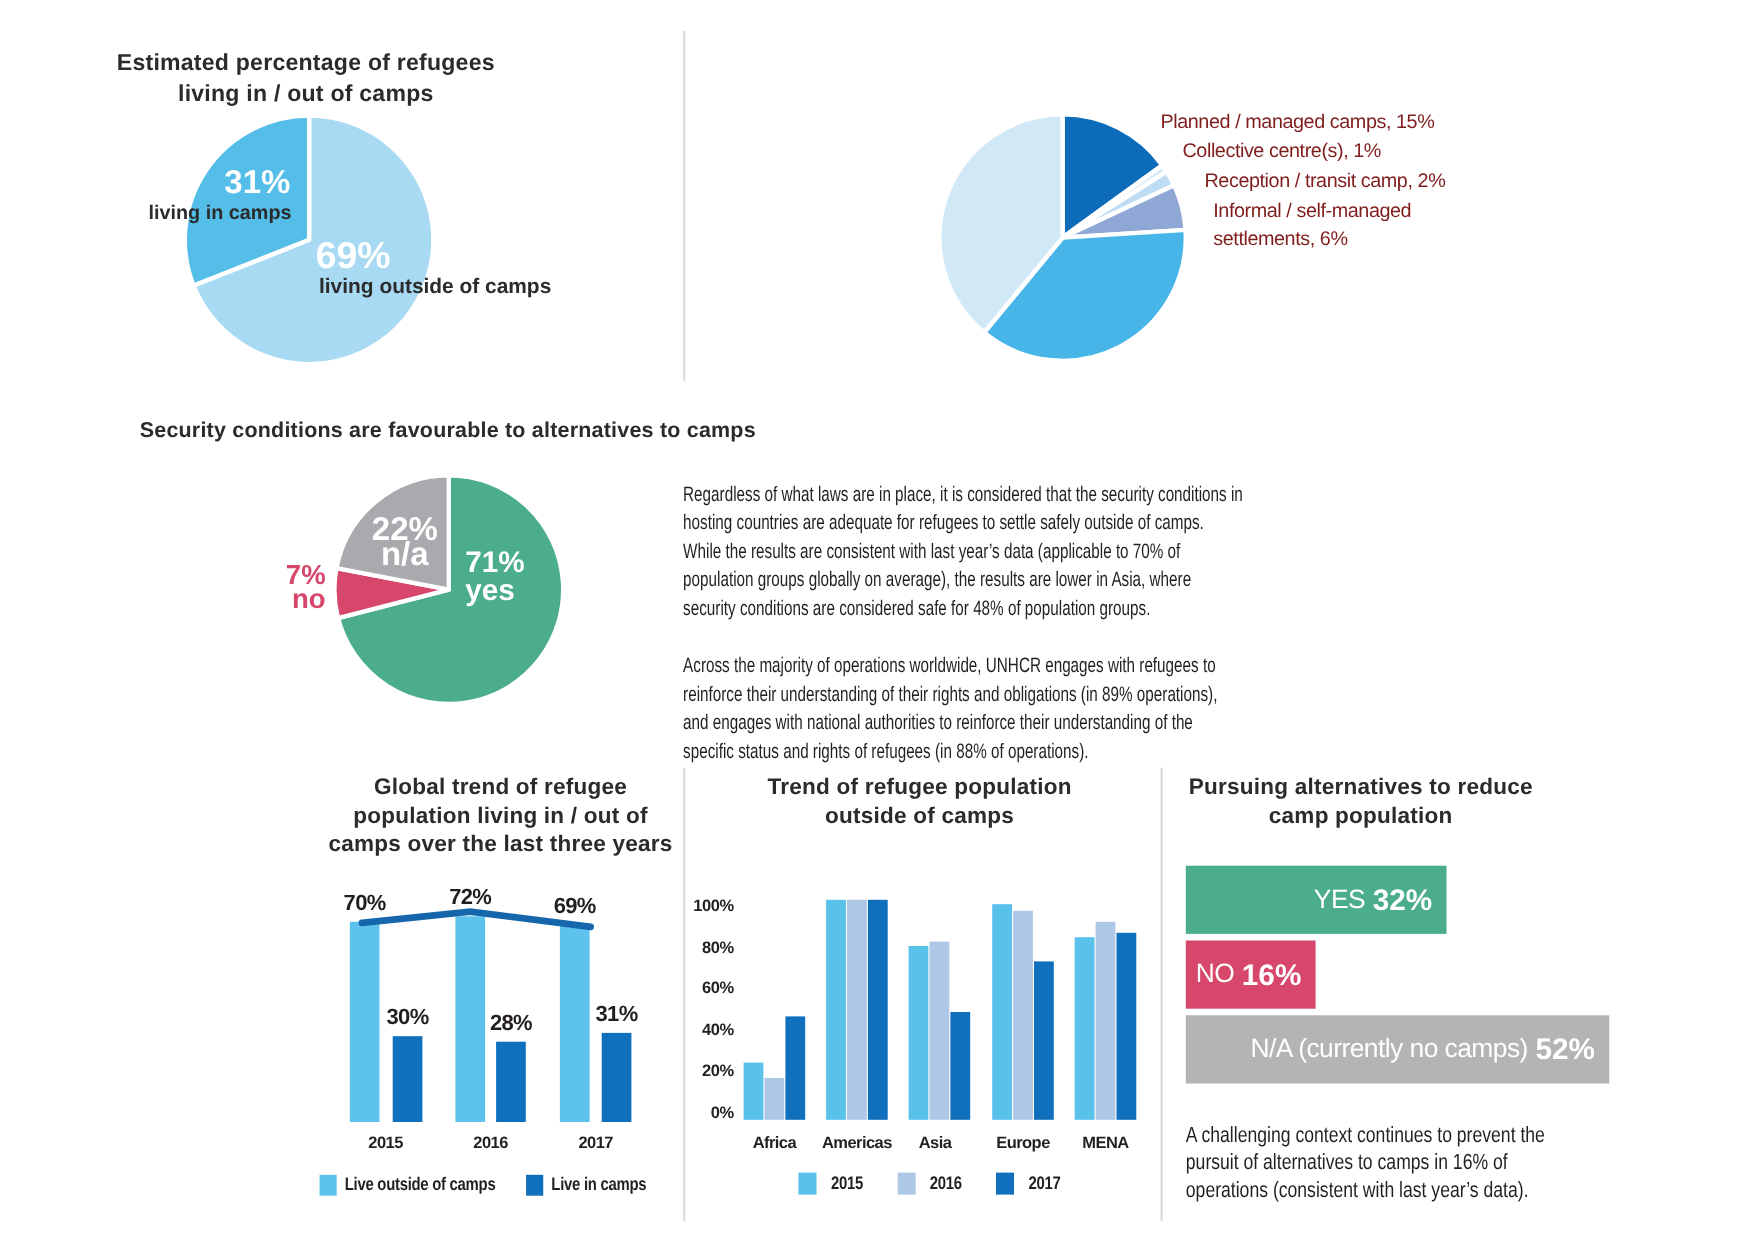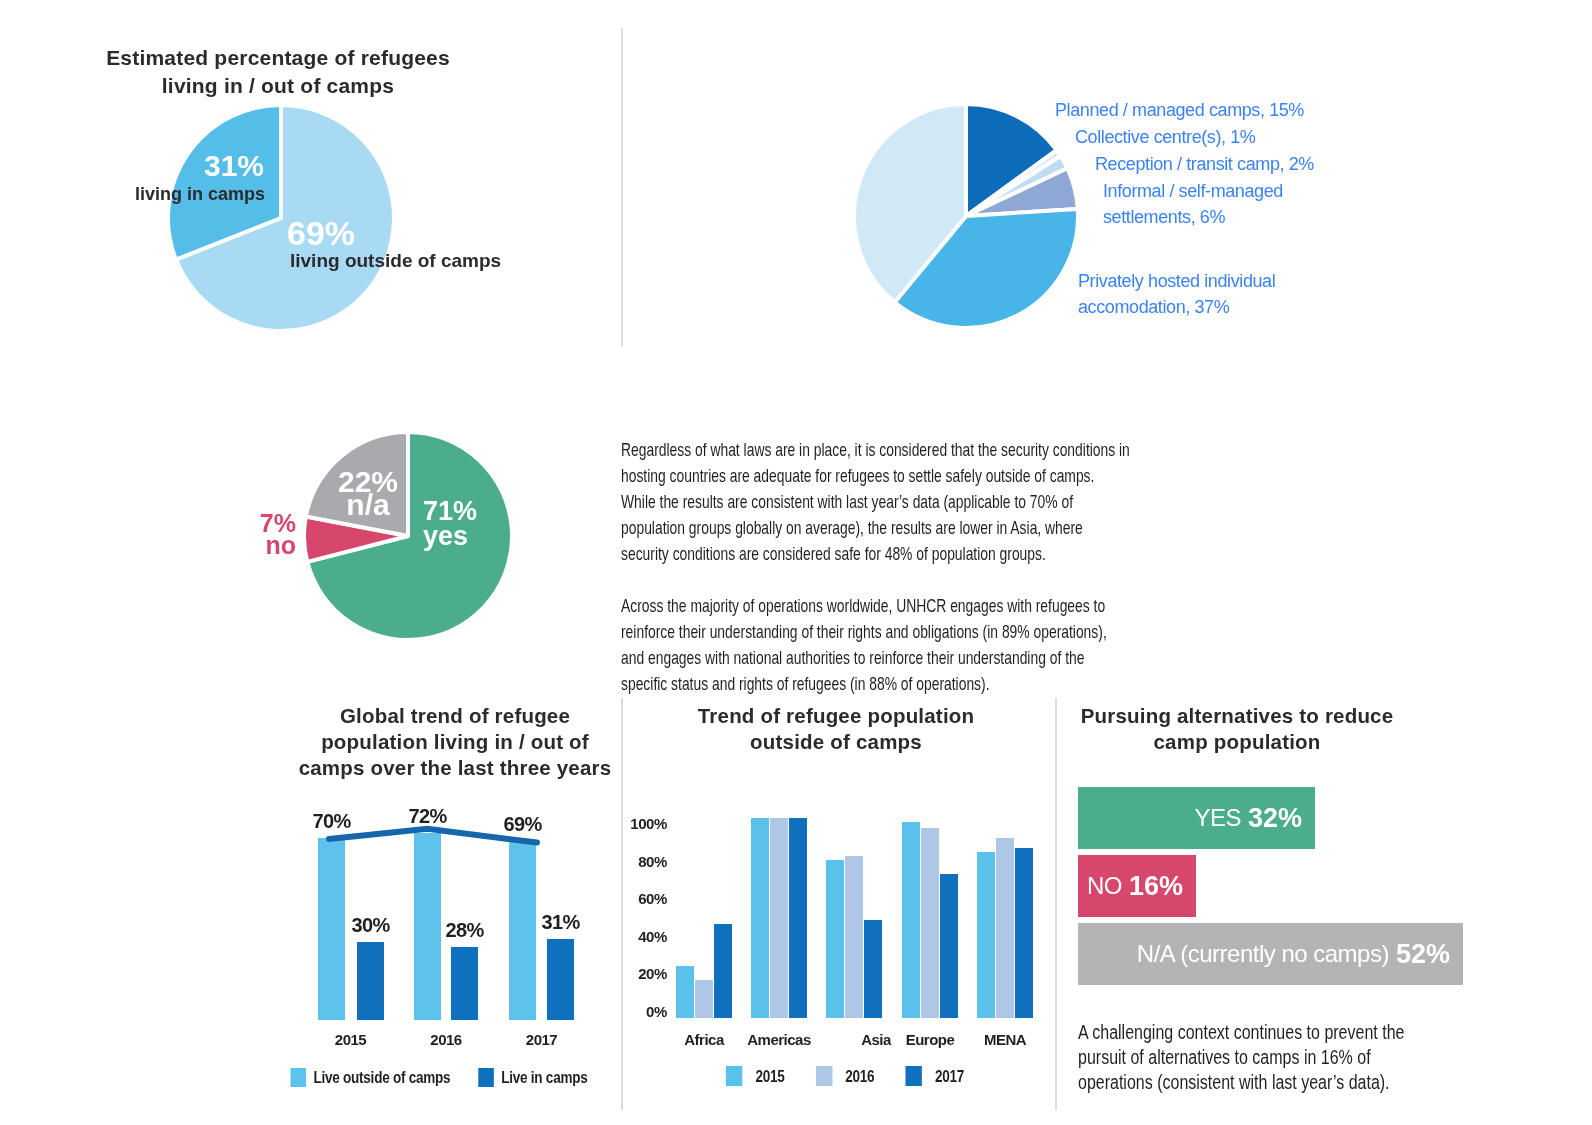--- a/index.html
+++ b/index.html
@@ -5,21 +5,21 @@
   * { margin:0; padding:0; box-sizing:border-box; }
   html,body { background:#fff; }
   body { font-family:"Liberation Sans","DejaVu Sans",sans-serif; color:#231F20; }
   #stage { position:relative; width:1592px; height:1125px; background:#fff; overflow:hidden; }
   .abs { position:absolute; }
   .title { font-weight:bold; font-size:21px; line-height:28px; color:#2B2B2D; text-align:center; letter-spacing:.2px; }
   .title-sm { font-weight:bold; font-size:20.5px; line-height:26px; color:#2B2B2D; text-align:center; letter-spacing:.2px; }
   .nowrap { white-space:nowrap; }
   .divider { width:2px; background:#DBDBDB; }
   .pie-label-white { color:#fff; font-weight:bold; }
-  .stair { font-size:18px; line-height:26px; letter-spacing:-.4px; white-space:nowrap; color:#3b82f6; }
+  .stair { font-size:18px; line-height:26px; letter-spacing:-.4px; white-space:nowrap; color:#7f1d1d; }
   .para { font-size:19px; line-height:26px; color:#231F20; transform:scaleX(0.73); transform-origin:0 0; width:700px; }
   .note { font-size:20px; line-height:25px; color:#231F20; transform:scaleX(0.8); transform-origin:0 0; width:432px; }
   .tick { position:absolute; right:0; font-size:15px; font-weight:bold; letter-spacing:-.4px; color:#231F20; line-height:20px; }
   .cat { position:absolute; top:1031px; transform:translateX(-50%); font-size:15px; font-weight:bold; letter-spacing:-.5px; color:#231F20; }
   .bar-val { position:absolute; transform:translateX(-50%); font-size:20px; font-weight:bold; letter-spacing:-.6px; color:#231F20; white-space:nowrap; }
   .legend-outer { position:absolute; transform:translateX(-50%); }
   .legend-row { display:flex; align-items:center; transform:scaleX(0.82); transform-origin:50% 50%; white-space:nowrap; }
   .legend-sq { width:19px; height:19px; flex:0 0 auto; }
   .legend-lab { font-size:16.5px; font-weight:bold; letter-spacing:-.3px; color:#231F20; margin-left:9px; }
   .hbar { position:absolute; left:0; height:62px; display:flex; align-items:center; justify-content:flex-end; padding-right:13px; }
@@ -56,25 +56,22 @@
       <path d="M 116 116 L 227.78 108.97 A 112 112 0 0 1 44.61 202.30 Z" fill="#47B5E8" stroke="#fff" stroke-width="4" stroke-linejoin="round"></path>
       <path d="M 116 116 L 44.61 202.30 A 112 112 0 0 1 116.00 4.00 Z" fill="#D1E8F7" stroke="#fff" stroke-width="4" stroke-linejoin="round"></path>
     </svg>
   <div class="abs stair" style="left:1055px; top:97px;">Planned / managed camps, 15%</div>
   <div class="abs stair" style="left:1075px; top:124px;">Collective centre(s), 1%</div>
   <div class="abs stair" style="left:1095px; top:151px;">Reception / transit camp, 2%</div>
   <div class="abs stair" style="left:1103px; top:178px;">
     <div>Informal / self-managed</div>
     <div>settlements, 6%</div>
   </div>
-  <div class="abs stair" style="left:1078px; top:268px;">
-    <div>Privately hosted individual</div>
-    <div>accomodation, 37%</div>
-  </div>
 
+  <div class="abs nowrap" style="left:127px; top:380px; font-size:19.5px; font-weight:bold; color:#2B2B2D; letter-spacing:.2px;">Security conditions are favourable to alternatives to camps</div>
   <svg id="pie3-svg" class="abs" style="left:301px; top:429px;" width="214" height="214">
       <path d="M 107 107 L 107.00 3.00 A 104 104 0 1 1 6.27 132.86 Z" fill="#4BAD8C" stroke="#fff" stroke-width="4" stroke-linejoin="round"></path>
       <path d="M 107 107 L 6.27 132.86 A 104 104 0 0 1 4.84 87.51 Z" fill="#D6476B" stroke="#fff" stroke-width="4" stroke-linejoin="round"></path>
       <path d="M 107 107 L 4.84 87.51 A 104 104 0 0 1 107.00 3.00 Z" fill="#A8AAAD" stroke="#fff" stroke-width="4" stroke-linejoin="round"></path>
     </svg>
   <div class="abs pie-label-white" style="left:368px; top:470px; transform:translateX(-50%); font-size:30px; line-height:23px; text-align:center;">
     <div>22%</div>
     <div>n/a</div>
   </div>
   <div class="abs pie-label-white" style="left:423px; top:499px; font-size:27px; line-height:25px;">
@@ -151,21 +148,21 @@
       <div style="left: 282px; bottom: 0px; width: 18px; height: 196px; background: rgb(89, 193, 234); position: absolute;"></div>
       <div style="left: 301px; bottom: 0px; width: 18px; height: 190px; background: rgb(175, 199, 231); position: absolute;"></div>
       <div style="left: 320px; bottom: 0px; width: 18px; height: 144px; background: rgb(16, 112, 189); position: absolute;"></div>
       <div style="left: 357px; bottom: 0px; width: 18px; height: 166px; background: rgb(89, 193, 234); position: absolute;"></div>
       <div style="left: 376px; bottom: 0px; width: 18px; height: 180px; background: rgb(175, 199, 231); position: absolute;"></div>
       <div style="left: 395px; bottom: 0px; width: 18px; height: 170px; background: rgb(16, 112, 189); position: absolute;"></div>
     </div>
   <div id="ot-cats">
       <div class="cat" style="left: 704px; position: absolute;">Africa</div>
       <div class="cat" style="left: 779px; position: absolute;">Americas</div>
-      <div class="cat" style="left: 876px; position: absolute;">Asia</div>
+      <div class="cat" style="left: 850px; position: absolute;">Asia</div>
       <div class="cat" style="left: 930px; position: absolute;">Europe</div>
       <div class="cat" style="left: 1005px; position: absolute;">MENA</div>
     </div>
   <div id="ot-legend-pos" class="abs legend-outer" style="left:845px; top:1066px;">
     <div id="ot-legend" class="legend-row">
         <span class="legend-sq" style="width: 20px; height: 20px; background: rgb(89, 193, 234);"></span>
         <span class="legend-lab" style="margin-left: 16px;">2015</span>
         <span class="legend-sq" style="width: 20px; height: 20px; background: rgb(175, 199, 231); margin-left: 38px;"></span>
         <span class="legend-lab" style="margin-left: 16px;">2016</span>
         <span class="legend-sq" style="width: 20px; height: 20px; background: rgb(16, 112, 189); margin-left: 38px;"></span>

